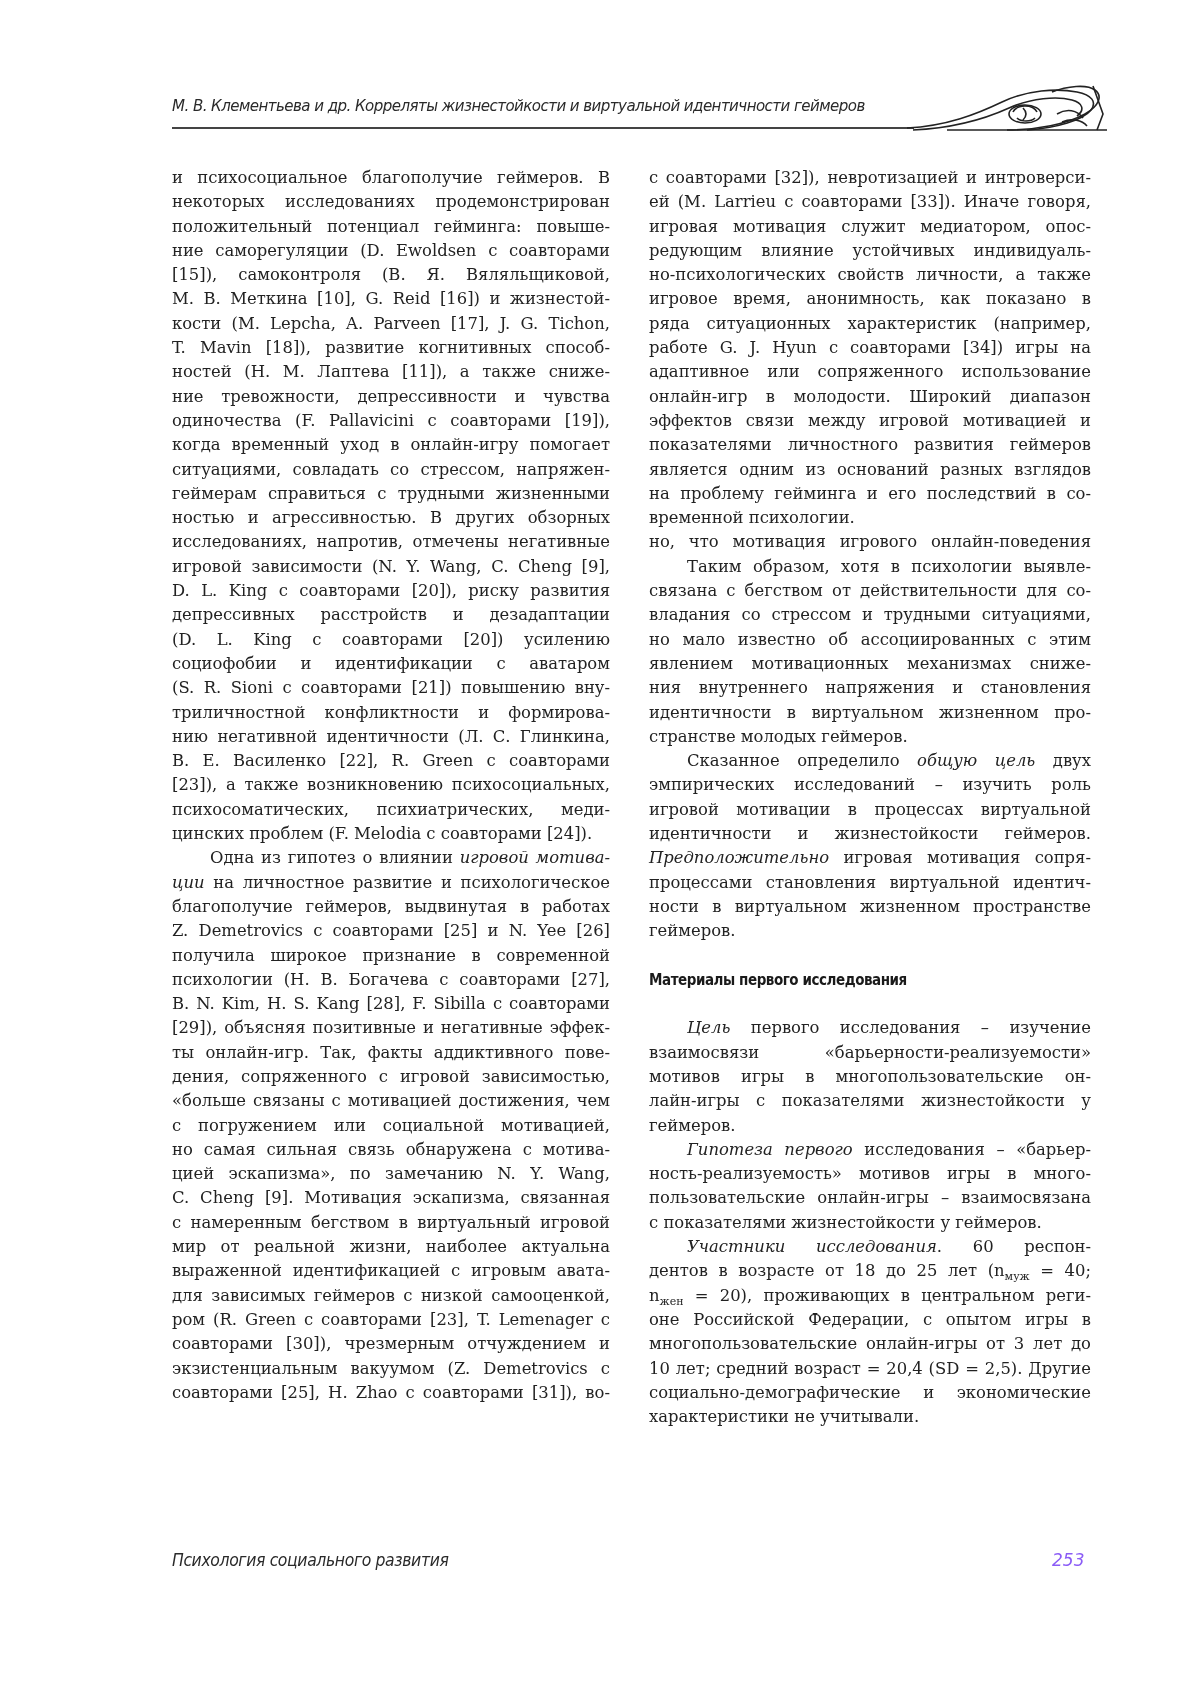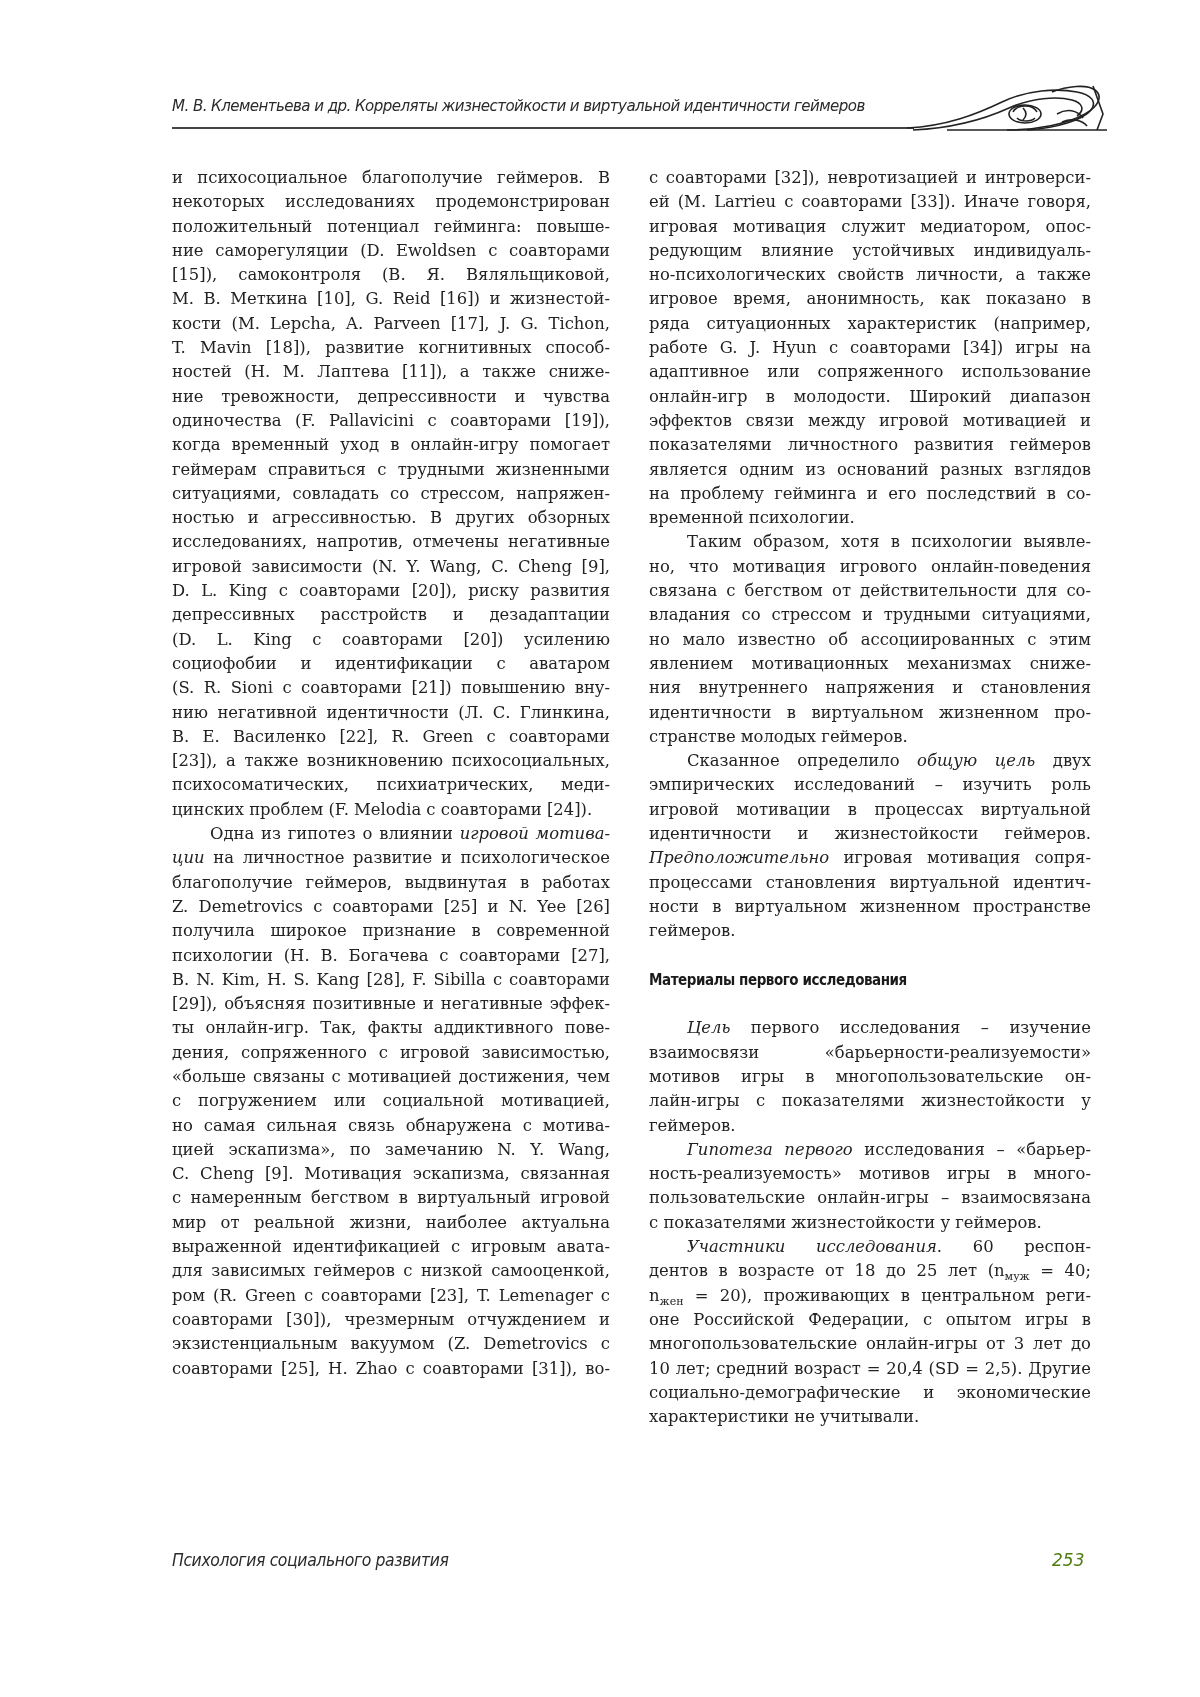--- a/index.html
+++ b/index.html
@@ -12,21 +12,21 @@
   .col-left { left:172px; width:438px; }
   .col-right { left:649px; width:442px; }
   .line { height:24.3px; line-height:24.3px; white-space:nowrap; text-align:justify; text-align-last:justify; overflow:visible; }
   .line.last { text-align-last:left; }
   .line.indent { padding-left:38px; }
   .line.blank { height:24.3px; }
   .i { font-style:italic; }
   .sub { font-size:11px; vertical-align:-4px; line-height:0; }
   .heading { font-family:"DejaVu Sans", sans-serif; font-weight:bold; font-size:15px; letter-spacing:-0.5px; transform:scaleX(0.9); transform-origin:left; text-align:left !important; text-align-last:left !important; color:#1a1a1a; }
   .footer-journal { position:absolute; left:172px; top:1550px; font-family:"DejaVu Sans", sans-serif; font-style:italic; font-size:17px; letter-spacing:-0.4px; color:#2a2a2a; transform:scaleX(0.92); transform-origin:left; }
-  .footer-page { position:absolute; left:1052px; top:1550px; font-family:"DejaVu Sans", sans-serif; font-style:italic; font-size:17px; color:#4d7c0f; }
+  .footer-page { position:absolute; left:1052px; top:1550px; font-family:"DejaVu Sans", sans-serif; font-style:italic; font-size:17px; color:#8b5cf6; }
 </style>
 </head>
 <body>
 
 <div class="header">
   <div class="header-title">М. В. Клементьева и др. Корреляты жизнестойкости и виртуальной идентичности геймеров</div>
   <div class="header-rule"></div>
   <svg class="ornament" viewBox="0 0 200 52" fill="none" stroke="#222" stroke-width="1.6">
     <path d="M0 44 C40 42 70 30 95 18 C120 6 150 4 170 8 C185 11 190 18 184 26 C176 36 150 44 120 46"></path>
     <path d="M6 46 C50 44 80 34 102 24 C124 14 150 12 165 16 C176 19 178 26 170 32"></path>
@@ -45,30 +45,31 @@
     <div class="line"><span>положительный потенциал гейминга: повыше-</span></div>
     <div class="line"><span>ние саморегуляции (D. Ewoldsen с соавторами</span></div>
     <div class="line"><span>[15]), самоконтроля (В. Я. Вяляльщиковой,</span></div>
     <div class="line"><span>М. В. Меткина [10], G. Reid [16]) и жизнестой-</span></div>
     <div class="line"><span>кости (M. Lepcha, A. Parveen [17], J. G. Tichon,</span></div>
     <div class="line"><span>T. Mavin [18]), развитие когнитивных способ-</span></div>
     <div class="line"><span>ностей (Н. М. Лаптева [11]), а также сниже-</span></div>
     <div class="line"><span>ние тревожности, депрессивности и чувства</span></div>
     <div class="line"><span>одиночества (F. Pallavicini с соавторами  [19]),</span></div>
     <div class="line"><span>когда временный уход в онлайн-игру помогает</span></div>
+    <div class="line"><span>ситуациями, совладать со стрессом, напряжен-</span></div>
     <div class="line"><span>геймерам справиться с трудными жизненными</span></div>
-    <div class="line"><span>ситуациями, совладать со стрессом, напряжен-</span></div>
     <div class="line"><span>ностью и агрессивностью. В других обзорных</span></div>
     <div class="line"><span>исследованиях, напротив, отмечены негативные</span></div>
     <div class="line"><span>игровой зависимости (N. Y. Wang, C. Cheng [9],</span></div>
     <div class="line"><span>D. L. King с соавторами [20]), риску развития</span></div>
     <div class="line"><span>депрессивных расстройств и дезадаптации</span></div>
     <div class="line"><span>(D. L. King с соавторами [20]) усилению</span></div>
     <div class="line"><span>социофобии и идентификации с аватаром</span></div>
     <div class="line"><span>(S. R. Sioni с соавторами [21]) повышению вну-</span></div>
+    <div class="line"><span>триличностной конфликтности и формирова-</span></div>
     <div class="line"><span>нию негативной идентичности (Л. С. Глинкина,</span></div>
     <div class="line"><span>В. Е. Василенко [22], R. Green с соавторами</span></div>
     <div class="line"><span>[23]), а также возникновению психосоциальных,</span></div>
     <div class="line"><span>психосоматических, психиатрических, меди-</span></div>
     <div class="line last"><span>цинских проблем (F. Melodia с соавторами [24]).</span></div>
     <div class="line indent"><span>Одна из гипотез о влиянии </span><span class="i">игровой мотива-</span></div>
     <div class="line"><span class="i">ции</span><span> на личностное развитие и психологическое</span></div>
     <div class="line"><span>благополучие геймеров, выдвинутая в работах</span></div>
     <div class="line"><span>Z. Demetrovics с соавторами [25] и N. Yee [26]</span></div>
     <div class="line"><span>получила широкое признание в современной</span></div>
@@ -100,22 +101,22 @@
     <div class="line"><span>игровое время, анонимность, как показано в</span></div>
     <div class="line"><span>ряда ситуационных характеристик (например,</span></div>
     <div class="line"><span>работе G. J. Hyun с соавторами [34]) игры на</span></div>
     <div class="line"><span>адаптивное или сопряженного использование</span></div>
     <div class="line"><span>онлайн-игр в молодости. Широкий диапазон</span></div>
     <div class="line"><span>эффектов связи между игровой мотивацией и</span></div>
     <div class="line"><span>показателями личностного развития геймеров</span></div>
     <div class="line"><span>является одним из оснований разных взглядов</span></div>
     <div class="line"><span>на проблему гейминга и его последствий в со-</span></div>
     <div class="line last"><span>временной психологии.</span></div>
+    <div class="line"><span>но, что мотивация игрового онлайн-поведения</span></div>
     <div class="line indent"><span>Таким образом, хотя в психологии выявле-</span></div>
-    <div class="line"><span>но, что мотивация игрового онлайн-поведения</span></div>
     <div class="line"><span>связана с бегством от действительности для со-</span></div>
     <div class="line"><span>владания со стрессом и трудными ситуациями,</span></div>
     <div class="line"><span>но мало известно об ассоциированных с этим</span></div>
     <div class="line"><span>явлением мотивационных механизмах сниже-</span></div>
     <div class="line"><span>ния внутреннего напряжения и становления</span></div>
     <div class="line"><span>идентичности в виртуальном жизненном про-</span></div>
     <div class="line last"><span>странстве молодых геймеров.</span></div>
     <div class="line indent"><span>Сказанное определило </span><span class="i">общую цель</span><span> двух</span></div>
     <div class="line"><span>эмпирических исследований – изучить роль</span></div>
     <div class="line"><span>игровой мотивации в процессах виртуальной</span></div>

